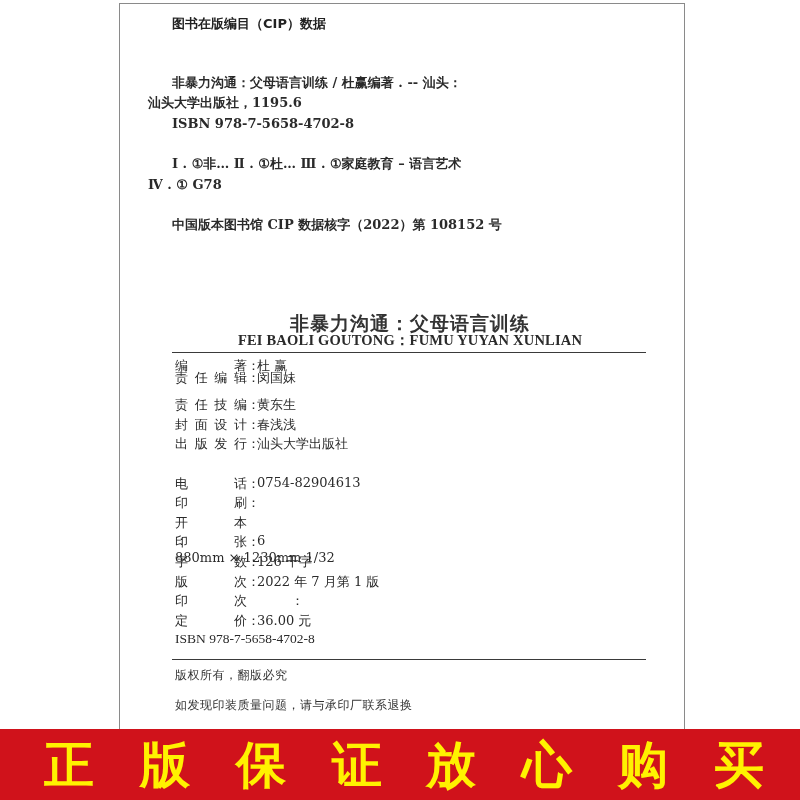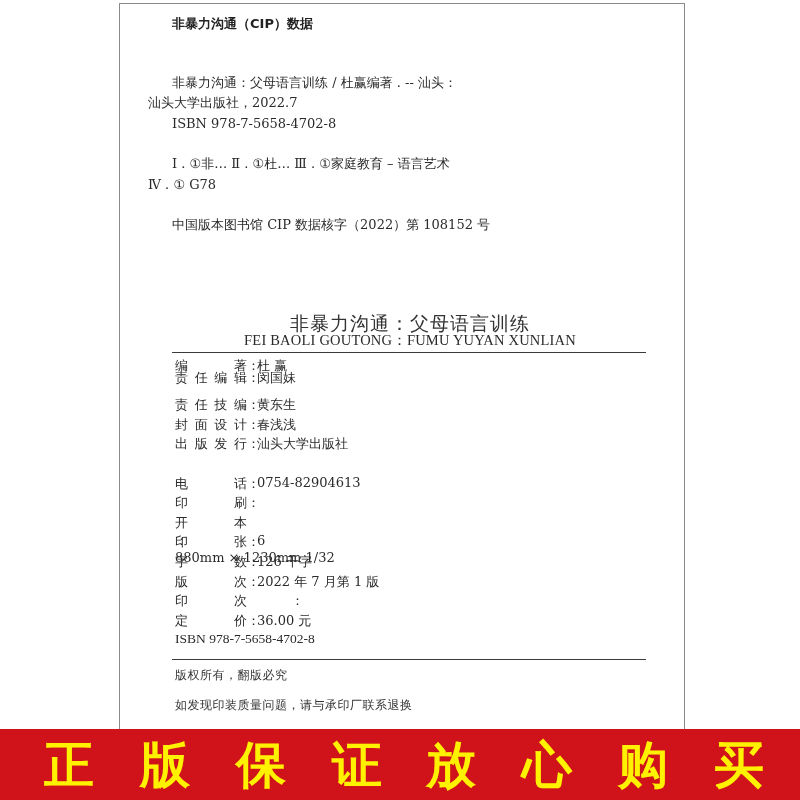--- a/index.html
+++ b/index.html
@@ -7,21 +7,21 @@
     width:800px; height:800px; position:relative; overflow:hidden;
     background:#ffffff;
     font-family:"DejaVu Serif","Liberation Serif",serif;
     color:#231f20;
   }
   .page-border {
     position:absolute; left:119px; top:3px; width:566px; height:740px;
     border-left:1.5px solid #8a8a8a; border-right:1.5px solid #8a8a8a; border-top:1.5px solid #8a8a8a;
     box-sizing:border-box;
   }
-  .abs { position:absolute; white-space:nowrap; }
+  .abs { position:absolute; white-space:nowrap;font-weight:bold; }
   .cip-header { left:172px; top:15px; font-family:"DejaVu Sans","Liberation Sans",sans-serif; font-size:13px; font-weight:bold; color:#222; }
   .cip-line { font-size:13px; color:#2a2a2a; }
   .title { left:0; width:820px; text-align:center; top:311px; font-size:19px; color:#333; letter-spacing:1px; }
   .subtitle { left:0; width:820px; text-align:center; top:331px; font-family:"Liberation Serif",serif; font-size:14.5px; color:#2a2a2a; letter-spacing:0.2px; }
   .rule { position:absolute; left:172px; width:474px; height:0; border-top:1.3px solid #3a3a3a; }
   .info-row { position:absolute; left:175px; font-size:13px; color:#2a2a2a; white-space:nowrap; display:flex; }
   .info-label { display:inline-block; width:72px; text-align:justify; text-align-last:justify; }
   .info-colon { display:inline-block; width:10px; }
   .info-value { display:inline-block; }
   .isbn-row { position:absolute; left:175px; font-family:"Liberation Serif",serif; font-size:13.5px; color:#2a2a2a; }
@@ -33,23 +33,23 @@
   .banner-char {
     position:absolute; top:8px; font-family:"DejaVu Sans","Liberation Sans",sans-serif;
     font-weight:bold; font-size:50px; line-height:56px; color:#fff200;
   }
 </style>
 </head>
 <body>
 
 <div class="page-border"></div>
 
-<div class="abs cip-header">非暴力沟通（CIP）数据</div>
+<div class="abs cip-header">图书在版编目（CIP）数据</div>
 <div class="abs cip-line" style="left:172px; top:74px;">非暴力沟通：父母语言训练 / 杜赢编著 . -- 汕头：</div>
-<div class="abs cip-line" style="left:148px; top:94px;">汕头大学出版社，2022.7</div>
+<div class="abs cip-line" style="left:148px; top:94px;">汕头大学出版社，1195.6</div>
 <div class="abs cip-line" style="left:172px; top:116px;">ISBN 978-7-5658-4702-8</div>
 <div class="abs cip-line" style="left:172px; top:155px;">Ⅰ . ①非…  Ⅱ . ①杜…  Ⅲ . ①家庭教育 – 语言艺术</div>
 <div class="abs cip-line" style="left:148px; top:177px;">Ⅳ . ① G78</div>
 <div class="abs cip-line" style="left:172px; top:216px;">中国版本图书馆 CIP 数据核字（2022）第 108152 号</div>
 
 <div class="abs title">非暴力沟通：父母语言训练</div>
 <div class="abs subtitle">FEI BAOLI GOUTONG：FUMU YUYAN XUNLIAN</div>
 
 <div class="rule" style="top:352px;"></div>
 

